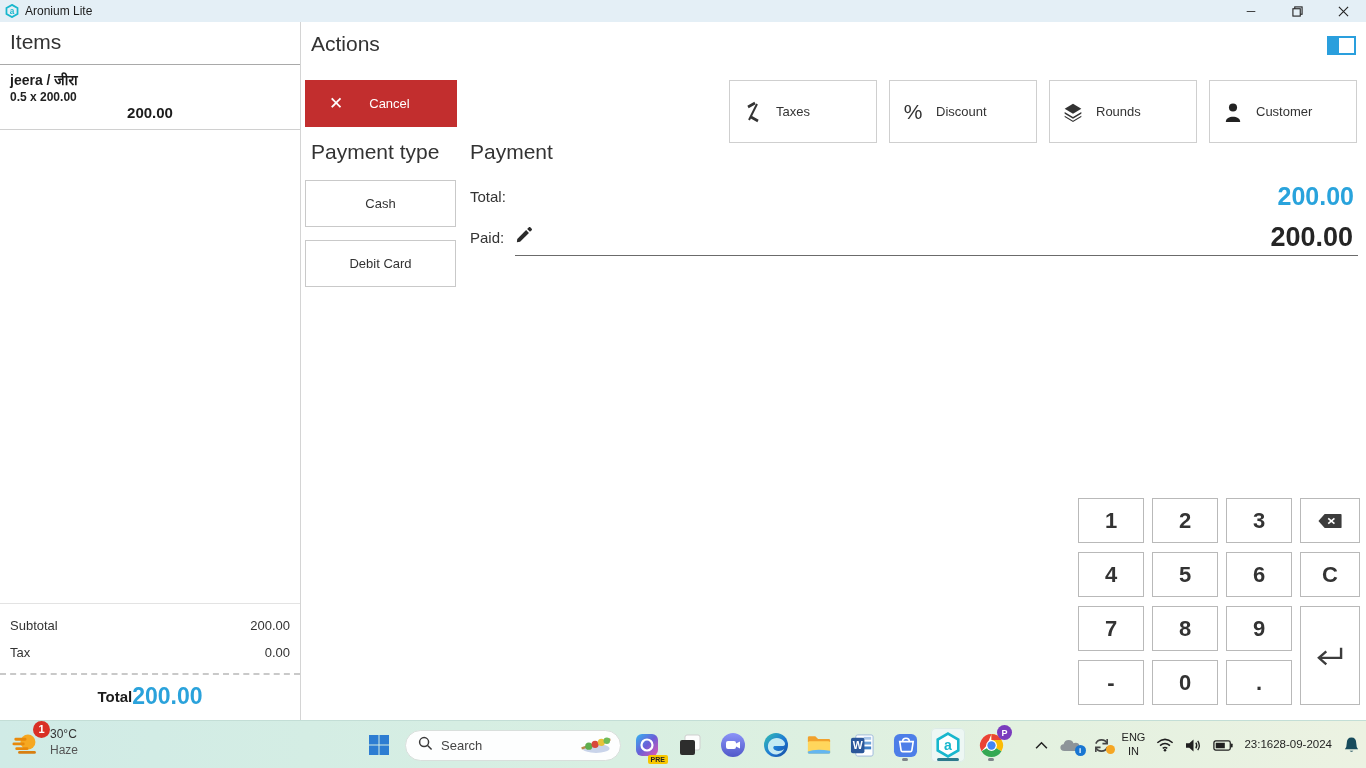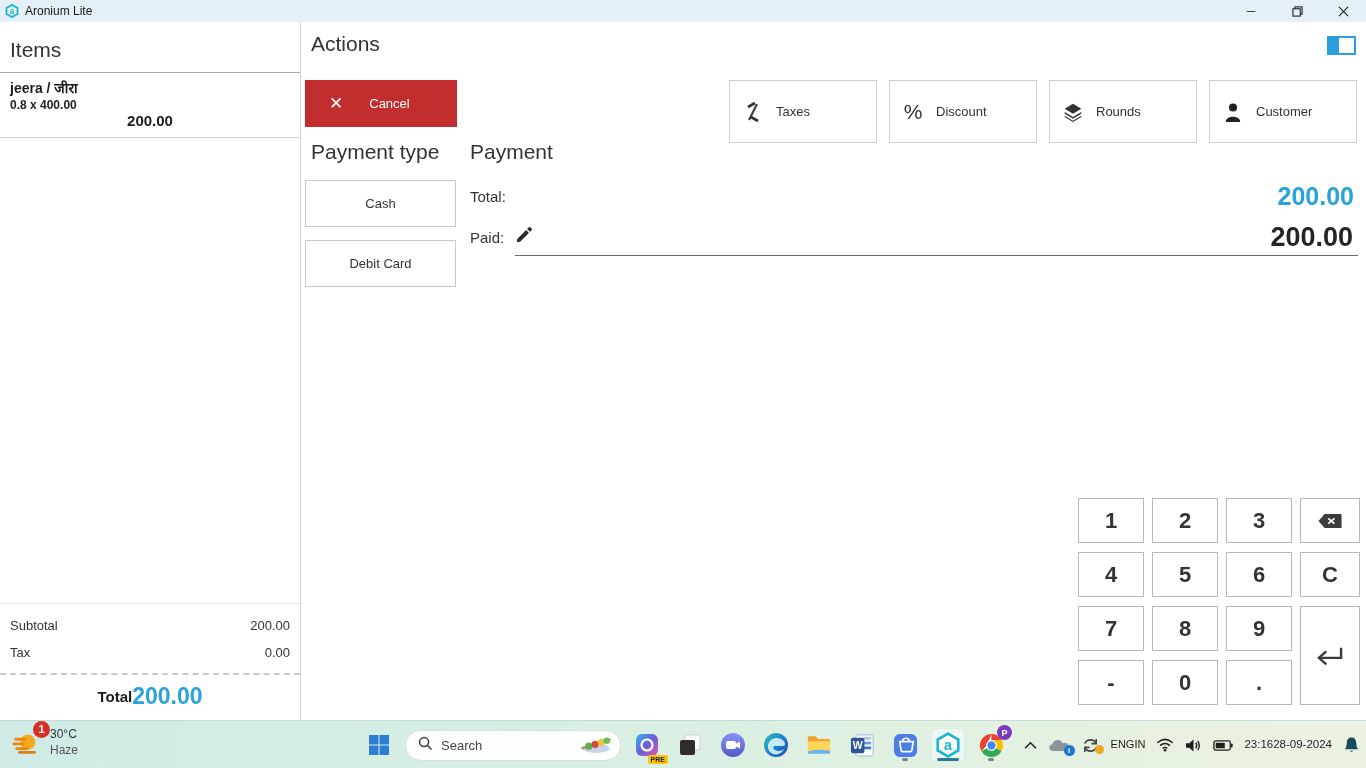--- a/index.html
+++ b/index.html
@@ -10,21 +10,21 @@
   
   .titlebar { height:22px; background:#e4eff6; display:flex; align-items:center; position:relative; flex:0 0 22px; }
   .app-logo { width:14px; height:14px; margin:0 6px 0 5px; }
   .app-title { font-size:12px; color:#1b1b1b; }
   .win-controls { position:absolute; right:0; top:0; height:22px; display:flex; }
   .win-btn { width:46px; height:22px; display:flex; align-items:center; justify-content:center; color:#222; font-size:12px; cursor:default; }
 
   
   .main { flex:1 1 auto; display:flex; height:698px; background:#fff; }
   .left-panel { width:301px; border-right:1px solid #d4d4d4; display:flex; flex-direction:column; position:relative; }
-  .panel-title { font-size:21px; font-weight:300; color:#333; padding:16px 0 10px 10px; }
+  .panel-title { font-size:21px; font-weight:300; color:#333; padding:8px 0 10px 10px; }
   .item-row { border-top:1px solid #a9a9a9; border-bottom:1px solid #d0d0d0; padding:7px 10px 8px 10px; display:flex; justify-content:space-between;flex-direction:column; }
   .item-name { font-size:14px; font-weight:700; color:#1c1c1c; line-height:1.25; }
   .item-sub { font-size:12px; font-weight:700; color:#222; }
   .item-amount { font-size:15px; font-weight:700; color:#1c1c1c; align-self:center; }
   .left-spacer { flex:1 1 auto; }
   .summary { border-top:1px solid #e3e3e3; padding:8px 10px 10px 10px; }
   .sum-row { display:flex; justify-content:space-between; font-size:13px; color:#333; padding:6px 0; }
   .sum-divider { border-top:2px dashed #c9c9c9; margin:7px -10px 4px -10px; }
   .sum-total { display:flex; justify-content:center; align-items:center; padding-top:4px; }
   .sum-total-label { font-size:15px; font-weight:700; color:#1c1c1c; }
@@ -80,21 +80,21 @@
   .search-pill { height:31px; width:216px; background:#fdfefe; border:1px solid #d9dfdc; border-radius:16px; display:flex; align-items:center; padding:0 6px 0 12px; gap:8px; cursor:pointer; }
   .search-text { font-size:13px; color:#454545; flex:1; }
   .pre-badge { position:absolute; right:-4px; bottom:-2px; background:#f7c600; color:#222; font-size:7px; font-weight:700; padding:1px 3px; border-radius:2px; }
   .run-dot { position:absolute; bottom:1px; left:50%; transform:translateX(-50%); width:6px; height:3px; border-radius:2px; background:#7d8489; }
   .aronium-active { background:#edf7f4; box-shadow:0 0 0 1px #dcebe6 inset; }
   .aronium-bar { position:absolute; bottom:1px; left:50%; transform:translateX(-50%); width:22px; height:3px; border-radius:2px; background:#2c7a8c; }
   .profile-badge { position:absolute; top:-3px; right:-4px; width:15px; height:15px; border-radius:50%; background:#7a3bbd; color:#fff; font-size:9px; font-weight:700; display:flex; align-items:center; justify-content:center; }
 
   .tray { position:absolute; right:4px; top:0; height:48px; display:flex; align-items:center; gap:7px; }
   .tray-item { display:flex; align-items:center; justify-content:center; cursor:pointer; padding:2px; }
-  .lang { font-size:11px; color:#1f1f1f; text-align:center; line-height:1.25; font-weight:400; }
+  .lang { font-size:11px; color:#1f1f1f; text-align:center; line-height:1.25; font-weight:400;flex-direction:column; }
   .clock { font-size:11.5px; color:#1f1f1f; text-align:right; line-height:1.35; }
   .sync-wrap { position:relative; }
   .sync-dot { position:absolute; right:-2px; bottom:2px; width:9px; height:9px; border-radius:50%; background:#f5a623; }
   .cloud-info { position:absolute; right:-3px; bottom:-1px; width:11px; height:11px; border-radius:50%; background:#1976d2; color:#fff; font-size:8px; display:flex; align-items:center; justify-content:center; font-weight:700; }
 </style>
 </head>
 <body>
 
 <div class="screen">
 
@@ -122,21 +122,21 @@
     </div>
   </div>
 
   <div class="main">
 
     <div class="left-panel">
       <div class="panel-title">Items</div>
       <div class="item-row">
         <div>
           <div class="item-name">jeera / जीरा</div>
-          <div class="item-sub">0.8 x 400.00</div>
+          <div class="item-sub">0.5 x 200.00</div>
         </div>
         <div class="item-amount">200.00</div>
       </div>
       <div class="left-spacer"></div>
       <div class="summary">
         <div class="sum-row">
           <span>Subtotal</span>
           <span>200.00</span>
         </div>
         <div class="sum-row">

